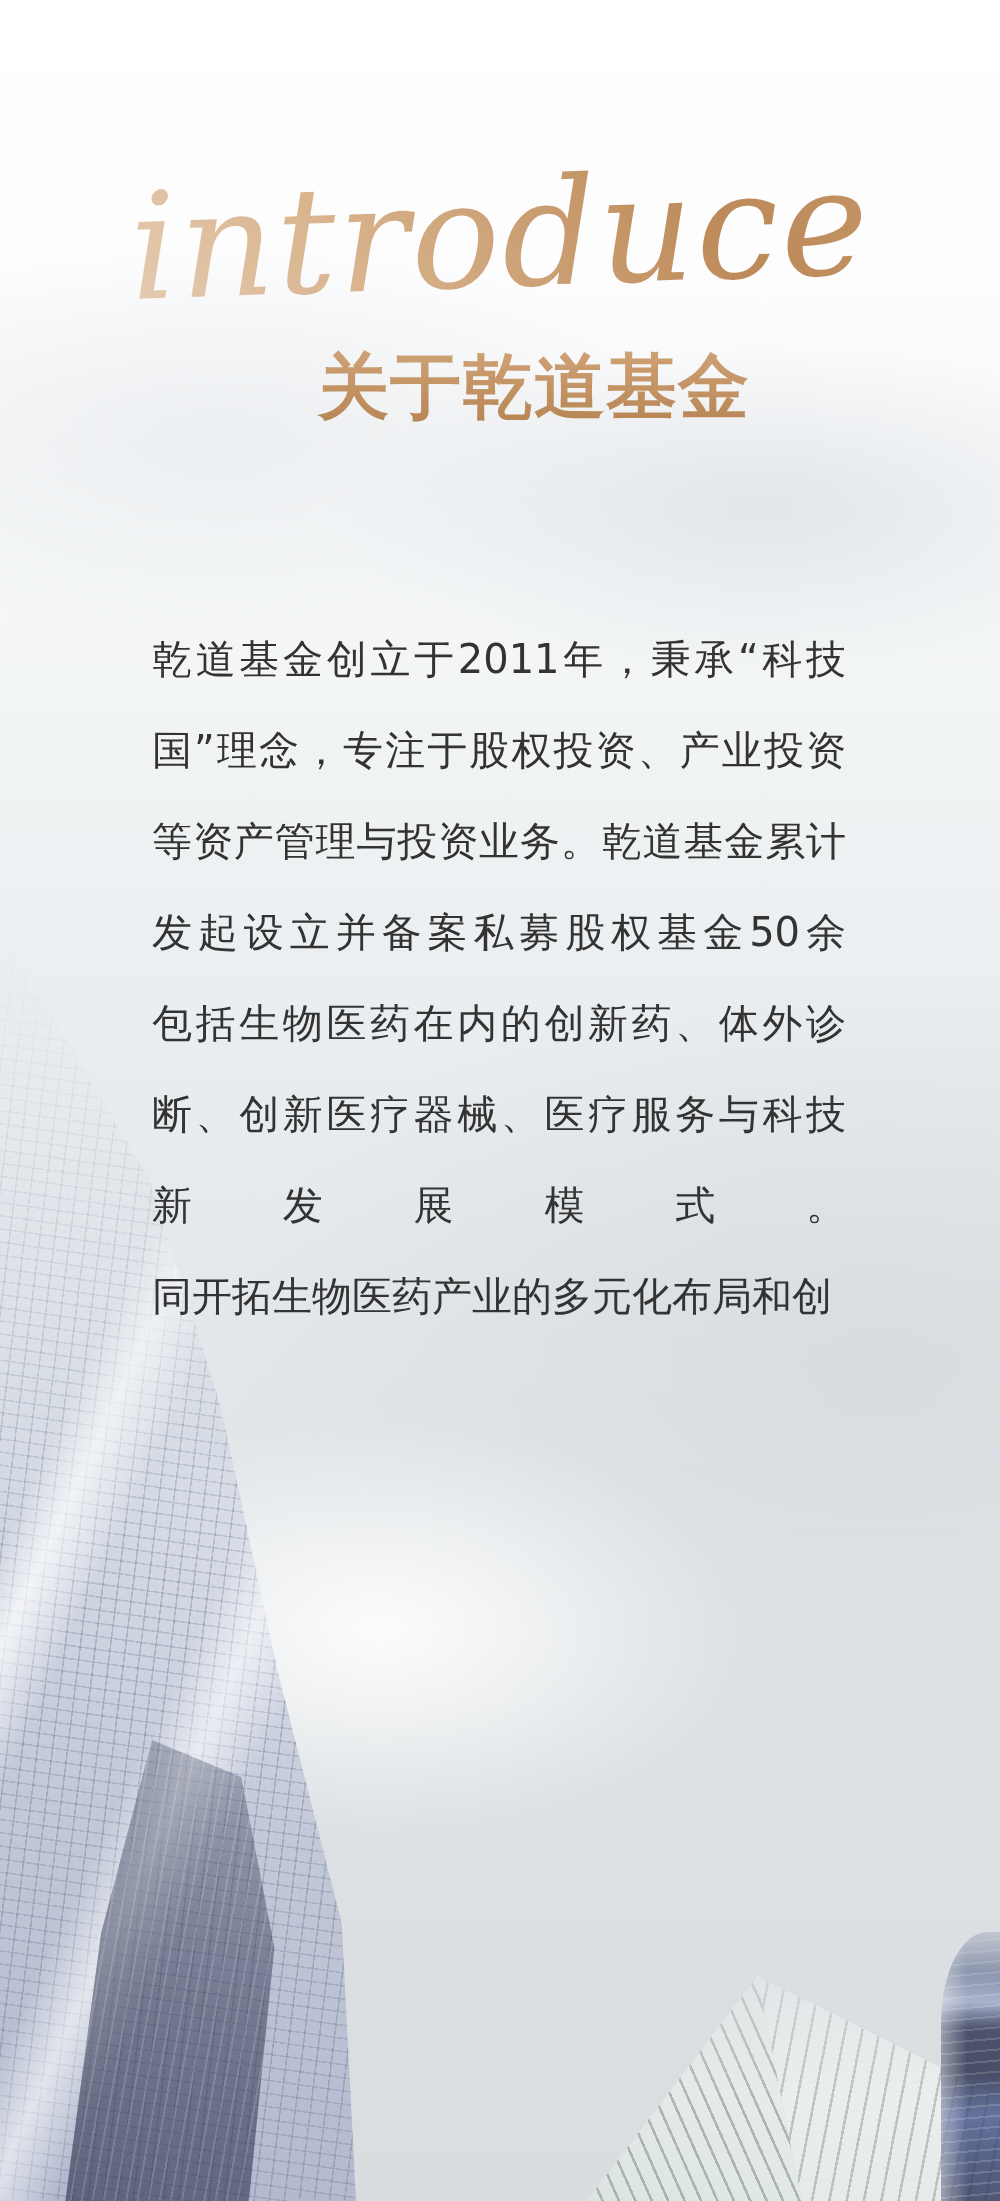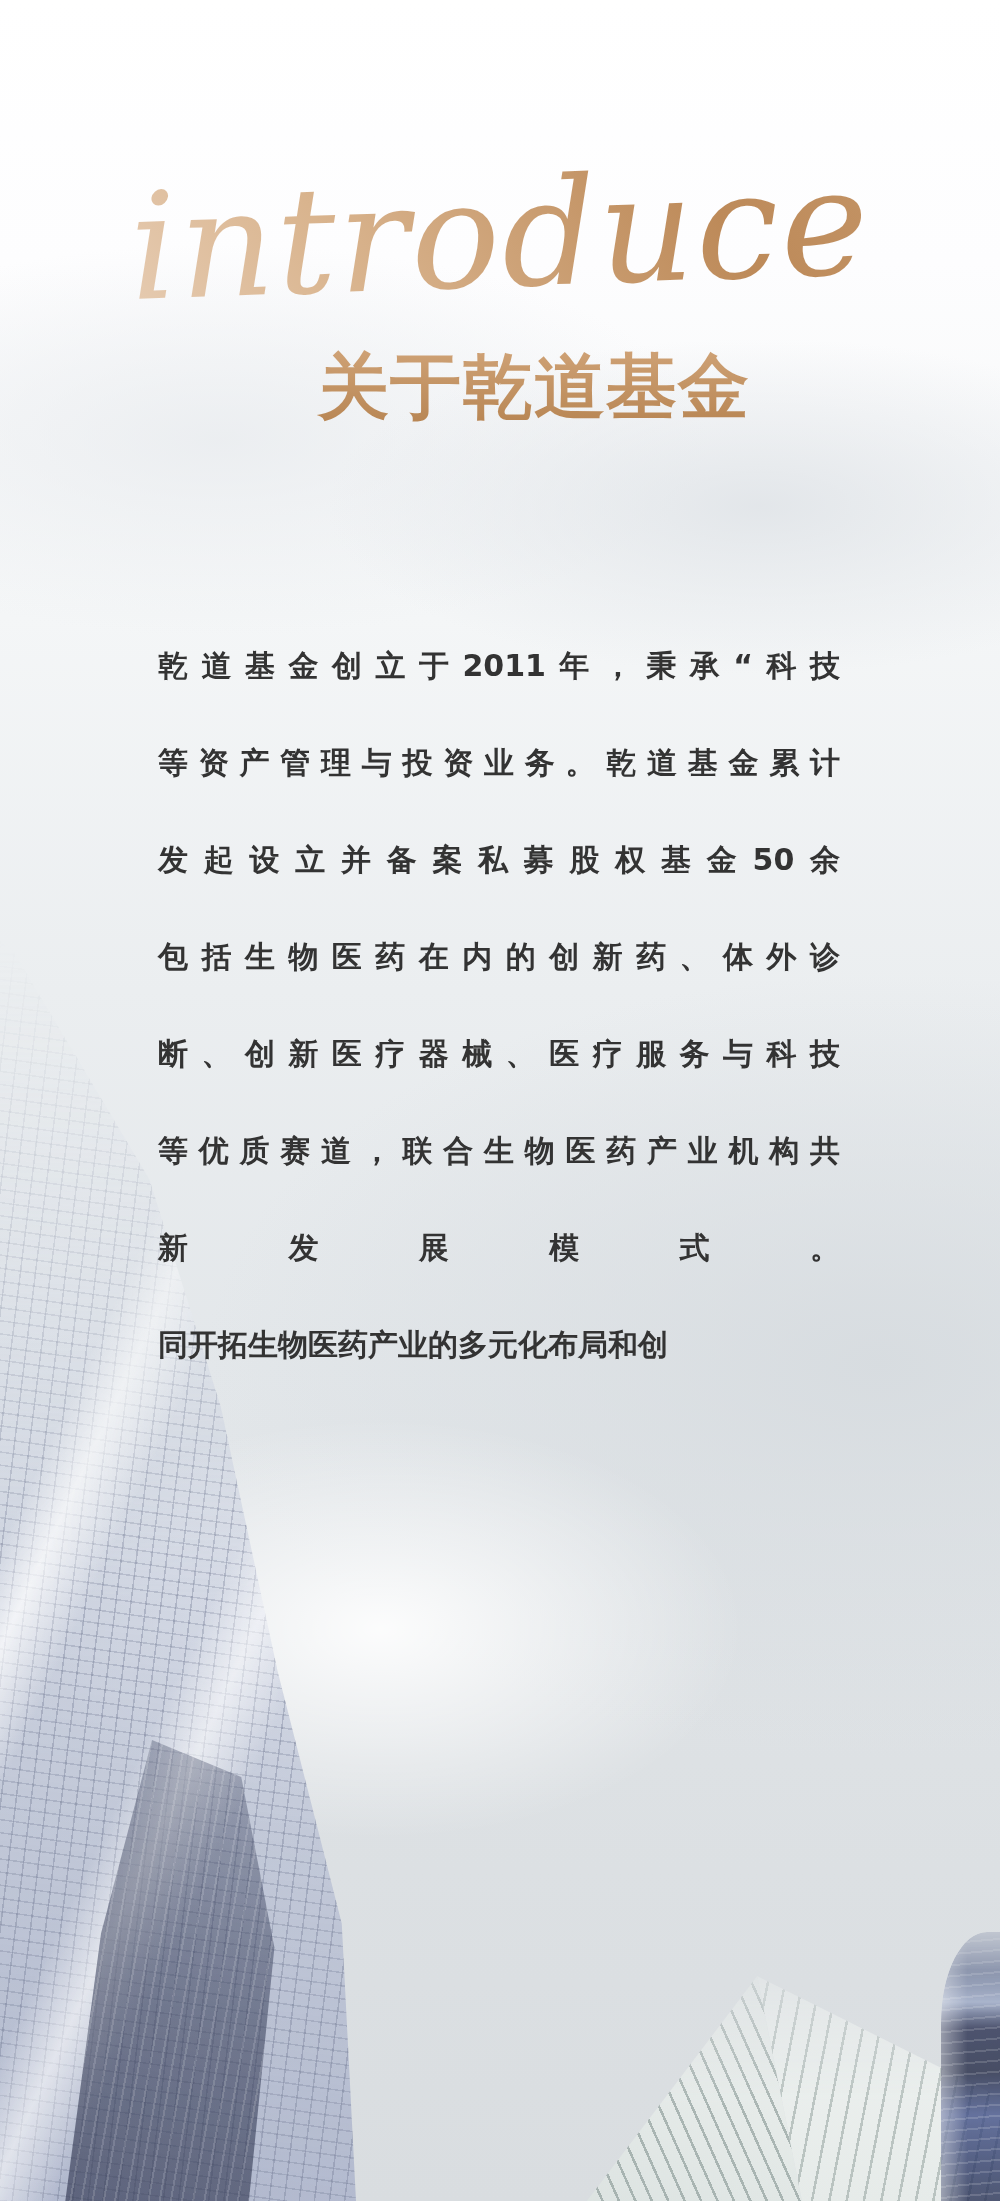--- a/index.html
+++ b/index.html
@@ -105,21 +105,21 @@
     }
     .title{
       background:linear-gradient(180deg,var(--gold-title-top,#d2a67b) 0%,var(--gold-title-bottom,#b5824f) 100%);
       -webkit-background-clip:text;background-clip:text;
       -webkit-text-fill-color:transparent;color:transparent;
     }
   }
   
   .about{position:absolute;left:148px;top:612px;width:702px;}
   .line{
-    margin:10px;height:87px;line-height:87px;font-size:30px;font-weight:700;
+    margin:4px;height:87px;line-height:87px;font-size:40px;font-weight:400;
     color:var(--body-text,#333333);
     text-align:justify;text-align-last:justify;
     font-family:"DejaVu Sans","Liberation Sans",sans-serif;
   }
   .line:last-child{text-align-last:left;}
 </style>
 </head>
 <body>
 
 <div class="stage">
@@ -137,22 +137,22 @@
 
   <div class="tower-blue"></div>
 
   <header>
     <div class="script">introduce</div>
     <h1 class="title">关于乾道基金</h1>
   </header>
 
   <main class="about">
       <p class="line">乾道基金创立于2011年，秉承“科技</p>
+      <p class="line">国”理念，专注于股权投资、产业投资</p>
       <p class="line">等资产管理与投资业务。乾道基金累计</p>
       <p class="line">发起设立并备案私募股权基金50余</p>
       <p class="line">包括生物医药在内的创新药、体外诊</p>
       <p class="line">断、创新医疗器械、医疗服务与科技</p>
-      <p class="line">等优质赛道，联合生物医药产业机构共</p>
       <p class="line">新发展模式。</p>
       <p class="line">同开拓生物医药产业的多元化布局和创</p>
     </main>
 
 </div>
 
 </body></html>

